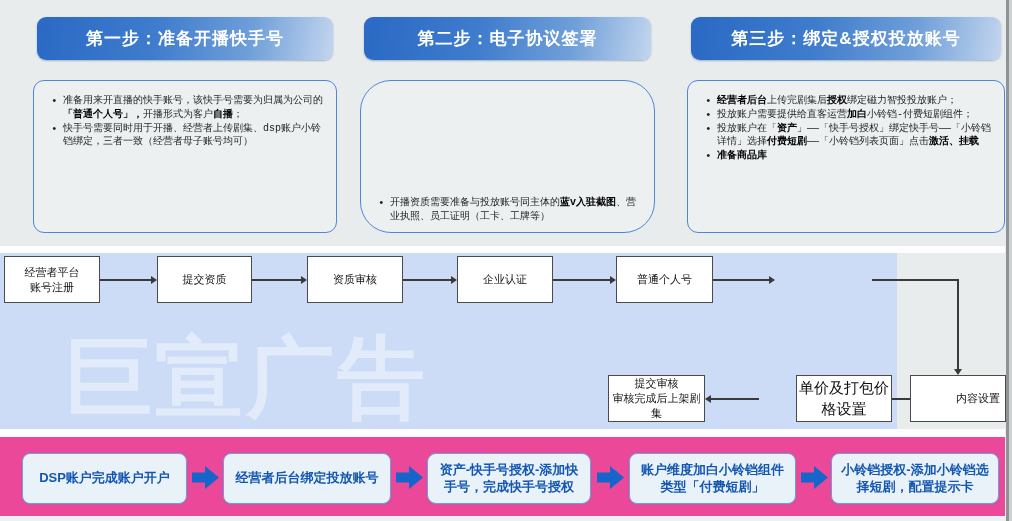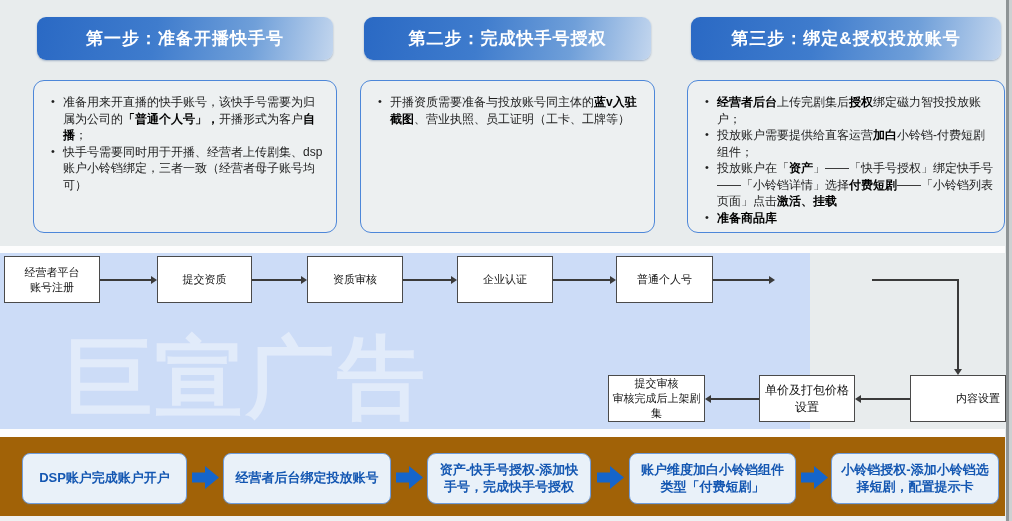--- a/index.html
+++ b/index.html
@@ -22,51 +22,51 @@
     border-radius:9px; display:flex; align-items:center; justify-content:center;
     background:linear-gradient(100deg,#2a69c4 0%,#3f7ccd 40%,#6f9fd9 72%,#c3d6ee 100%);
     color:#ffffff; font-size:17px; font-weight:bold; letter-spacing:1px;
     box-shadow:0 1px 2px rgba(30,70,130,.35);
   }
   .step-card {
     position:absolute; top:80px; left:0; right:0; height:153px;
     border:1px solid #4d87d9; border-radius:11px; background:rgba(255,255,255,.22);
     padding:13px 10px 8px 16px; display:flex; flex-direction:column;
   }
-  .step-card.centered { justify-content:flex-start; }
+  .step-card.centered { justify-content:flex-end;border-radius:31px; }
   .bullets { list-style:none; }
-  .bullets li { position:relative; padding-left:13px; font-size:12px; line-height:1.38; color:#1d1d1d; }
+  .bullets li { position:relative; padding-left:13px; font-size:10px; line-height:1.38; color:#1d1d1d;font-family:Liberation Mono, monospace; }
   .bullets li::before { content:"•"; position:absolute; left:1px; top:0; color:#1d1d1d; font-size:11px; }
   .hl { color:#000000; font-weight:bold; }
 
   
   .sep1 { position:absolute; left:0; top:246px; width:1005px; height:7px; background:#fdfdfd; }
   .sep2 { position:absolute; left:0; top:429px; width:1005px; height:8px; background:#fdfdfd; }
   .strip-bottom { position:absolute; left:0; top:516px; width:1005px; height:5px; background:#eef1f2; }
 
   
-  .mid { position:absolute; left:0; top:253px; width:810px; height:176px; background:#ccdcf7; }
+  .mid { position:absolute; left:0; top:253px; width:897px; height:176px; background:#ccdcf7; }
   .watermark {
     position:absolute; left:64px; top:66px; font-size:88px; font-weight:bold;
     color:rgba(255,255,255,.42); letter-spacing:3px; white-space:nowrap; user-select:none;
   }
   .fnode {
     position:absolute; background:#ffffff; border:1.5px solid #4a4a4a;
     display:flex; align-items:center; justify-content:center; text-align:center;
     font-size:11px; color:#111; line-height:1.35; white-space:pre-line; z-index:2;
   }
-  .fnode.small { font-size:12px; }
+  .fnode.small { font-size:15px;margin-left:37px; }
   .fline { position:absolute; background:#3a3a3a; z-index:1; }
   .ah { position:absolute; width:0; height:0; z-index:1; }
   .ah-r { border-top:4px solid transparent; border-bottom:4px solid transparent; border-left:6px solid #3a3a3a; }
   .ah-l { border-top:4px solid transparent; border-bottom:4px solid transparent; border-right:6px solid #3a3a3a; }
   .ah-d { border-left:4px solid transparent; border-right:4px solid transparent; border-top:6px solid #3a3a3a; }
 
   
-  .bottom { position:absolute; left:0; top:437px; width:1005px; height:79px; background:#a16207;padding-left:40px; }
+  .bottom { position:absolute; left:0; top:437px; width:1005px; height:79px; background:#ec4899;padding-left:40px; }
   .bbox {
     position:absolute; top:16px; height:51px;
     background:#e9f1f9; border:1px solid #6f9cdb; border-radius:8px;
     display:flex; align-items:center; justify-content:center; text-align:center;
     font-size:13px; font-weight:bold; color:#1457b2; line-height:1.3; padding:4px 8px;
     box-shadow:0 1px 2px rgba(100,130,170,.25);
   }
   .barrow { position:absolute; top:28px; width:27px; height:25px; }
 </style>
 </head>
@@ -83,21 +83,21 @@
       <div class="step-card">
         <ul class="bullets">
             <li><span>准备用来开直播的快手账号，该快手号需要为归属为公司的</span><span class="hl">「普通个人号」，</span><span>开播形式为客户</span><span class="hl">自播</span><span>；</span></li>
             <li><span>快手号需要同时用于开播、经营者上传剧集、dsp账户小铃铛绑定，三者一致（经营者母子账号均可）</span></li>
           </ul>
       </div>
     </div>
 
     <div class="panel p2">
       <div class="step-header">
-        <span>第二步：完成快手号授权</span>
+        <span>第二步：电子协议签署</span>
       </div>
       <div class="step-card centered">
         <ul class="bullets">
             <li><span>开播资质需要准备与投放账号同主体的</span><span class="hl">蓝v入驻截图</span><span>、营业执照、员工证明（工卡、工牌等）</span></li>
           </ul>
       </div>
     </div>
 
     <div class="panel p3">
       <div class="step-header">

